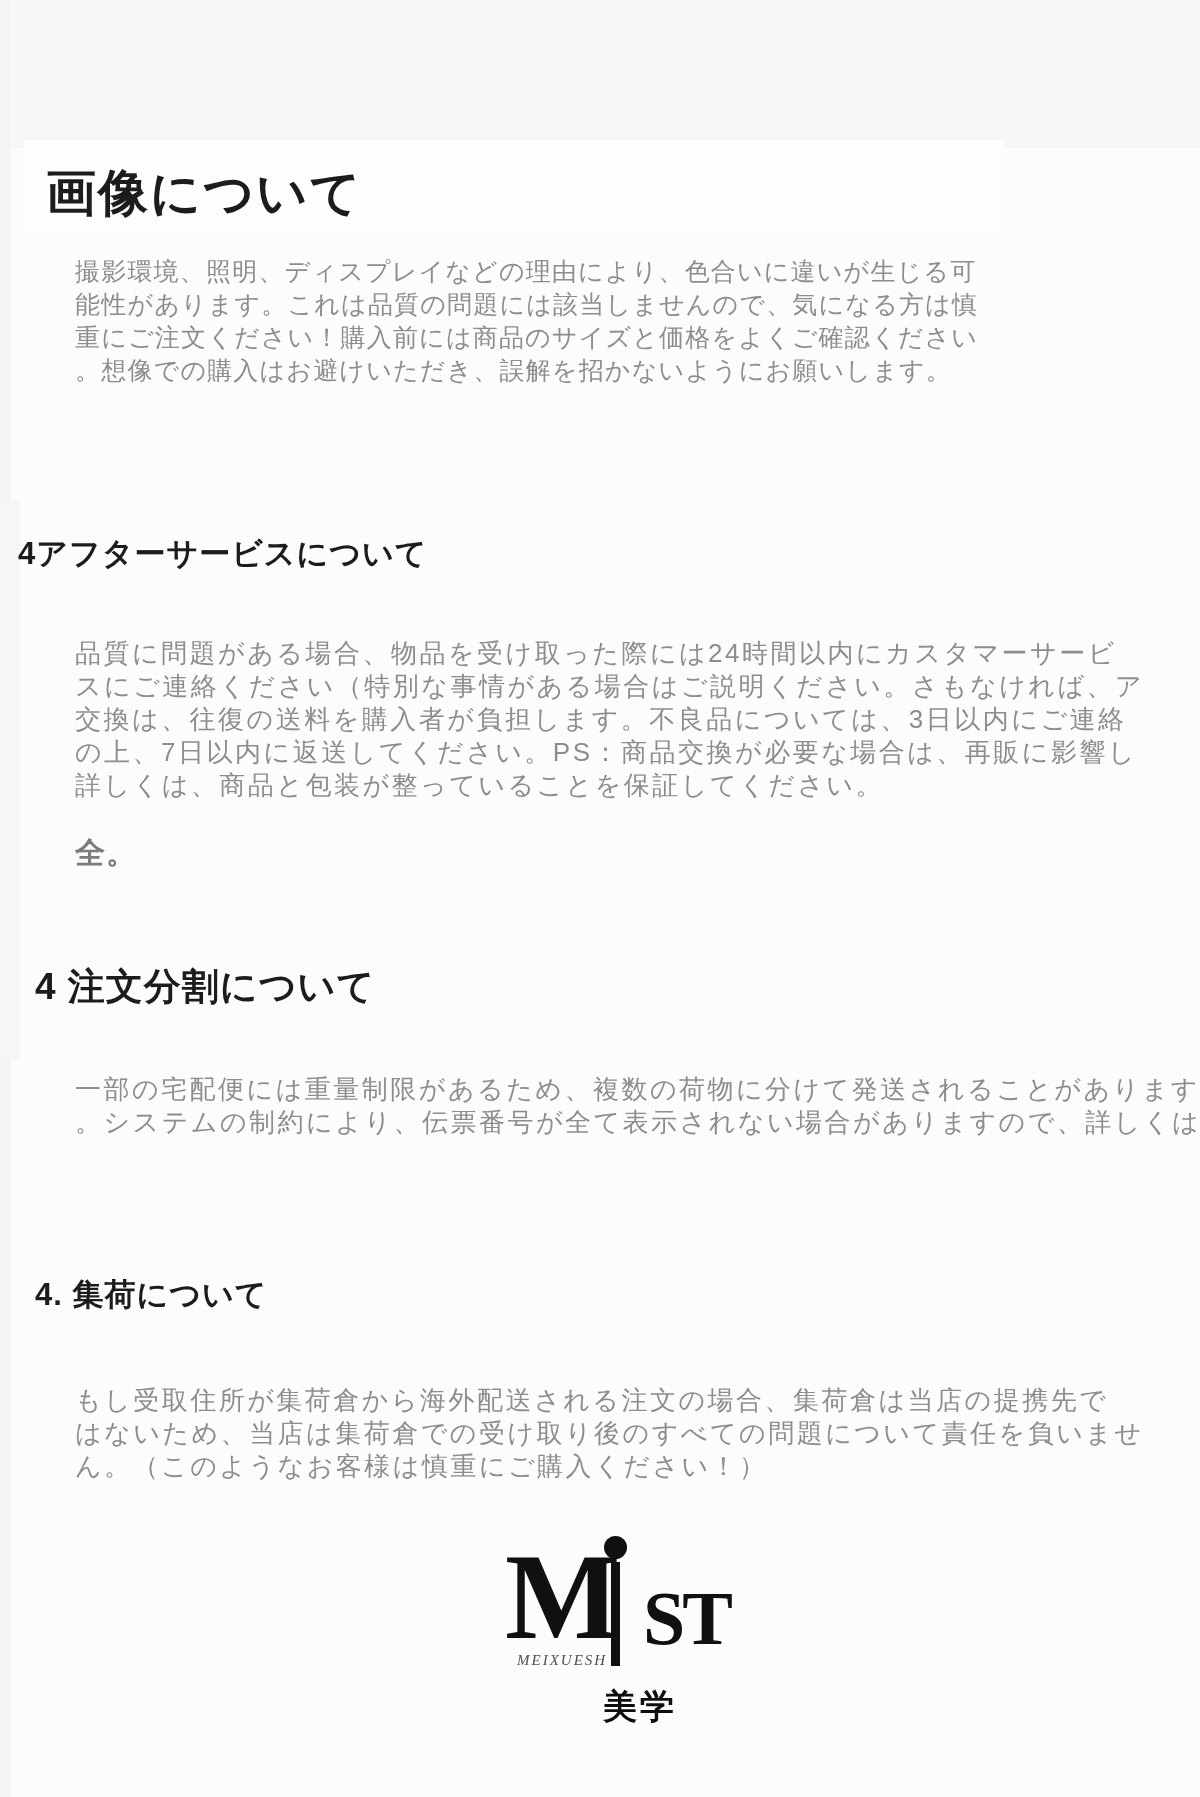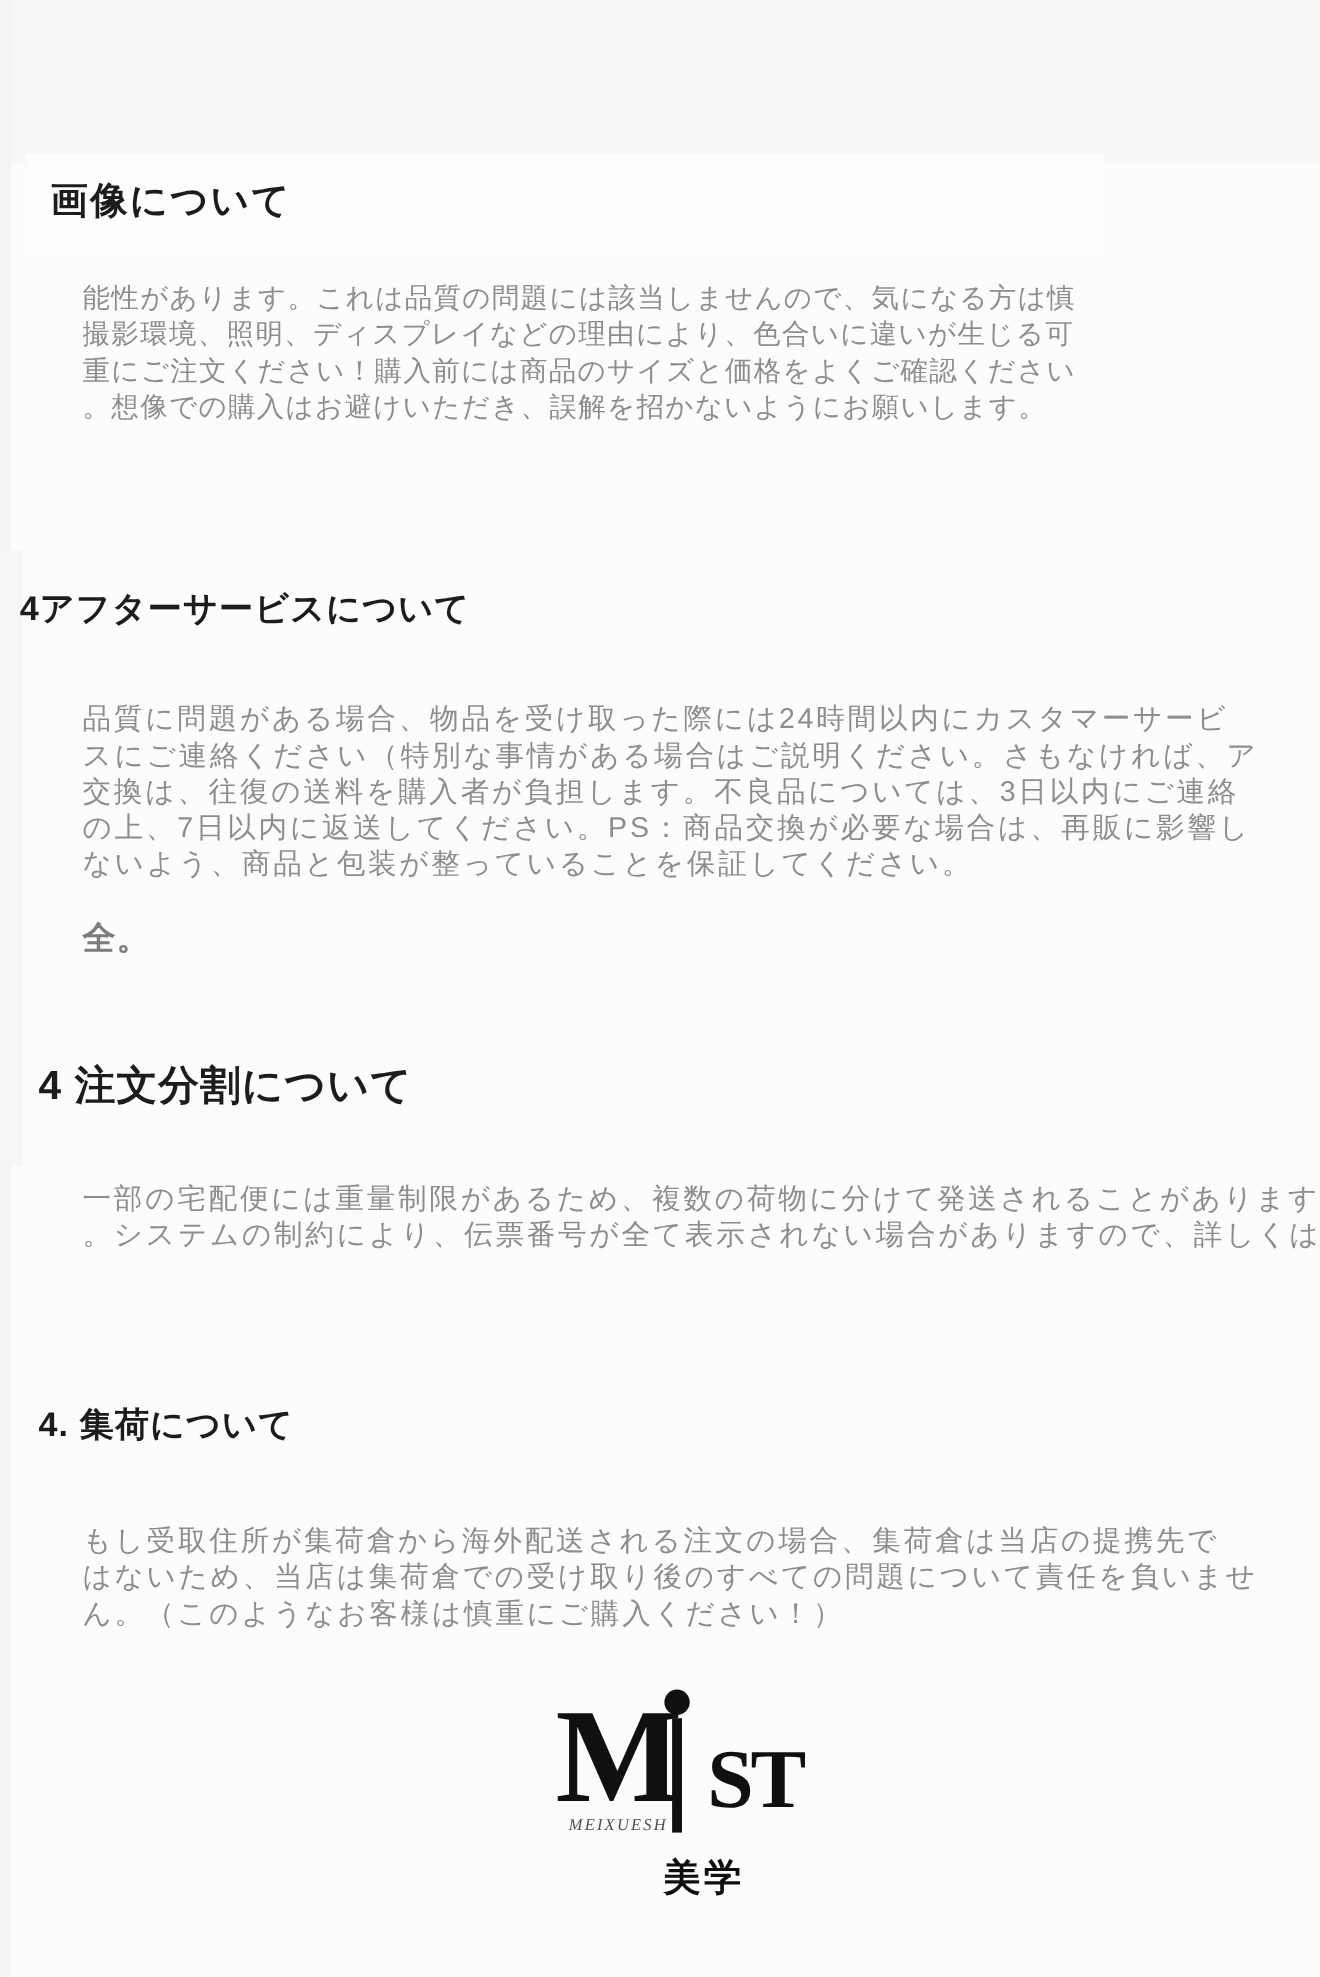--- a/index.html
+++ b/index.html
@@ -13,21 +13,21 @@
   .patch { position:absolute; pointer-events:none; }
   .patch-top    { left:0; top:0; width:1200px; height:148px; background:#f7f7f7; }
   .patch-panel  { left:24px; top:140px; width:980px; height:90px; background:#fdfdfd; }
   .patch-left   { left:0; top:0; width:10px; height:1797px; background:#f4f4f4; }
   .patch-mid    { left:0; top:500px; width:20px; height:560px; background:#f6f6f6; }
 
   .heading {
     position:absolute; color:#1c1c1c; font-weight:800;
     letter-spacing:1px; white-space:nowrap;
   }
-  .h1 { left:46px;  top:160px;  font-size:34px; letter-spacing:2px; }
+  .h1 { left:46px;  top:160px;  font-size:50px; letter-spacing:2px; }
   .h2 { left:18px;  top:533px;  font-size:31px; }
   .h3 { left:35px;  top:962px;  font-size:37px; }
   .h4 { left:35px;  top:1274px; font-size:31px; }
 
   .body-block { position:absolute; color:#8d8d8d; font-size:26px; letter-spacing:2.5px; }
   .ln { height:33px; line-height:33px; white-space:nowrap; }
   .p1 { left:75px; top:255px;  font-size:25px; letter-spacing:1.2px; }
   .p2 { left:75px; top:637px; }
   .p3 { left:75px; top:1073px; }
   .p4 { left:75px; top:1384px; }
@@ -66,33 +66,33 @@
 </head>
 <body>
 
 <div class="patch patch-top"></div>
 <div class="patch patch-left"></div>
 <div class="patch patch-mid"></div>
 <div class="patch patch-panel"></div>
 
 <h1 class="heading h1">画像について</h1>
 <div class="body-block p1">
+  <div class="ln">撮影環境、照明、ディスプレイなどの理由により、色合いに違いが生じる可</div>
   <div class="ln">能性があります。これは品質の問題には該当しませんので、気になる方は慎</div>
-  <div class="ln">撮影環境、照明、ディスプレイなどの理由により、色合いに違いが生じる可</div>
   <div class="ln">重にご注文ください！購入前には商品のサイズと価格をよくご確認ください</div>
   <div class="ln">。想像での購入はお避けいただき、誤解を招かないようにお願いします。</div>
 </div>
 
 <h2 class="heading h2">4アフターサービスについて</h2>
 <div class="body-block p2">
   <div class="ln">品質に問題がある場合、物品を受け取った際には24時間以内にカスタマーサービ</div>
   <div class="ln">スにご連絡ください（特別な事情がある場合はご説明ください。さもなければ、ア</div>
   <div class="ln">交換は、往復の送料を購入者が負担します。不良品については、3日以内にご連絡</div>
   <div class="ln">の上、7日以内に返送してください。PS：商品交換が必要な場合は、再販に影響し</div>
-  <div class="ln">ないよう、商品と包装が整っていることを保証してください。</div>
+  <div class="ln">詳しくは、商品と包装が整っていることを保証してください。</div>
 </div>
 <div class="suffix">全。</div>
 
 <h2 class="heading h3">4 注文分割について</h2>
 <div class="body-block p3">
   <div class="ln">一部の宅配便には重量制限があるため、複数の荷物に分けて発送されることがあります</div>
   <div class="ln">。システムの制約により、伝票番号が全て表示されない場合がありますので、詳しくは</div>
 </div>
 
 <h2 class="heading h4">4. 集荷について</h2>

